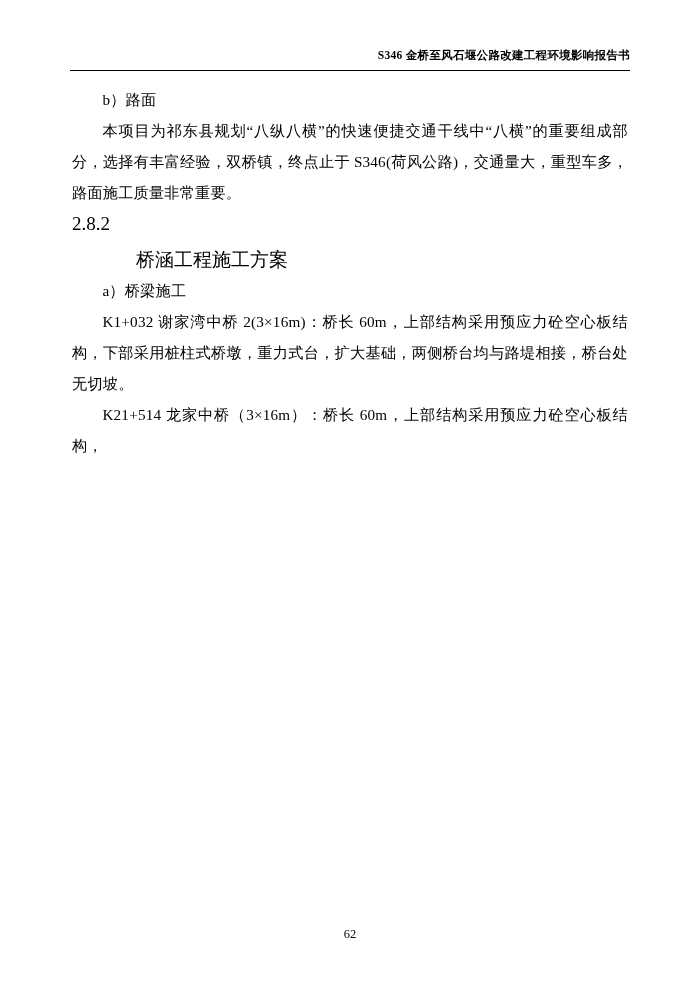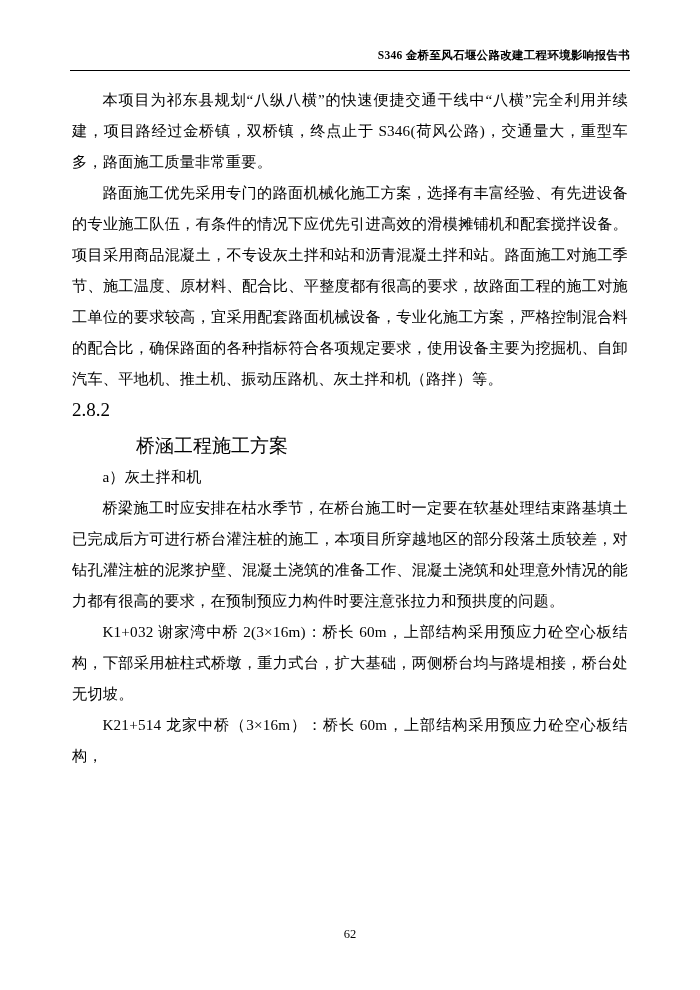--- a/index.html
+++ b/index.html
@@ -96,34 +96,33 @@
 
 <div class="page">
 
   <div class="header">
     <div class="header-text">S346 金桥至风石堰公路改建工程环境影响报告书</div>
     <div class="header-rule"></div>
   </div>
 
   <div class="content">
 
+    <p class="indent2 blk">b）路面</p>
 
-    <p class="indent2 blk">本项目为祁东县规划“八纵八横”的快速便捷交通干线中“八横”完全利用并续建，项目路经过金桥镇，双桥镇，终点止于 S346(荷风公路)，交通量大，重型车多，路面施工质量非常重要。</p>
+    <p class="indent2 blk">本项目为祁东县规划“八纵八横”的快速便捷交通干线中“八横”的重要组成部分，选择有丰富经验，双桥镇，终点止于 S346(荷风公路)，交通量大，重型车多，路面施工质量非常重要。</p>
 
-    <p class="indent2 blk">路面施工优先采用专门的路面机械化施工方案，选择有丰富经验、有先进设备的专业施工队伍，有条件的情况下应优先引进高效的滑模摊铺机和配套搅拌设备。项目采用商品混凝土，不专设灰土拌和站和沥青混凝土拌和站。路面施工对施工季节、施工温度、原材料、配合比、平整度都有很高的要求，故路面工程的施工对施工单位的要求较高，宜采用配套路面机械设备，专业化施工方案，严格控制混合料的配合比，确保路面的各种指标符合各项规定要求，使用设备主要为挖掘机、自卸汽车、平地机、推土机、振动压路机、灰土拌和机（路拌）等。</p>
 
     <div class="sec-head">
       <span class="sec-num">2.8.2</span>
       <span class="sec-title">桥涵工程施工方案</span>
     </div>
 
-    <p class="indent2 blk">a）灰土拌和机</p>
+    <p class="indent2 blk">a）桥梁施工</p>
 
 
-    <p class="indent2 blk">桥梁施工时应安排在枯水季节，在桥台施工时一定要在软基处理结束路基填土已完成后方可进行桥台灌注桩的施工，本项目所穿越地区的部分段落土质较差，对钻孔灌注桩的泥浆护壁、混凝土浇筑的准备工作、混凝土浇筑和处理意外情况的能力都有很高的要求，在预制预应力构件时要注意张拉力和预拱度的问题。</p>
 
 
 
     <p class="indent2 blk">K1+032 谢家湾中桥 2(3×16m)：桥长 60m，上部结构采用预应力砼空心板结构，下部采用桩柱式桥墩，重力式台，扩大基础，两侧桥台均与路堤相接，桥台处无切坡。</p>
 
     <p class="indent2 blk">K21+514 龙家中桥（3×16m）：桥长 60m，上部结构采用预应力砼空心板结构，</p>
 
   </div>
 
   <div class="footer">

